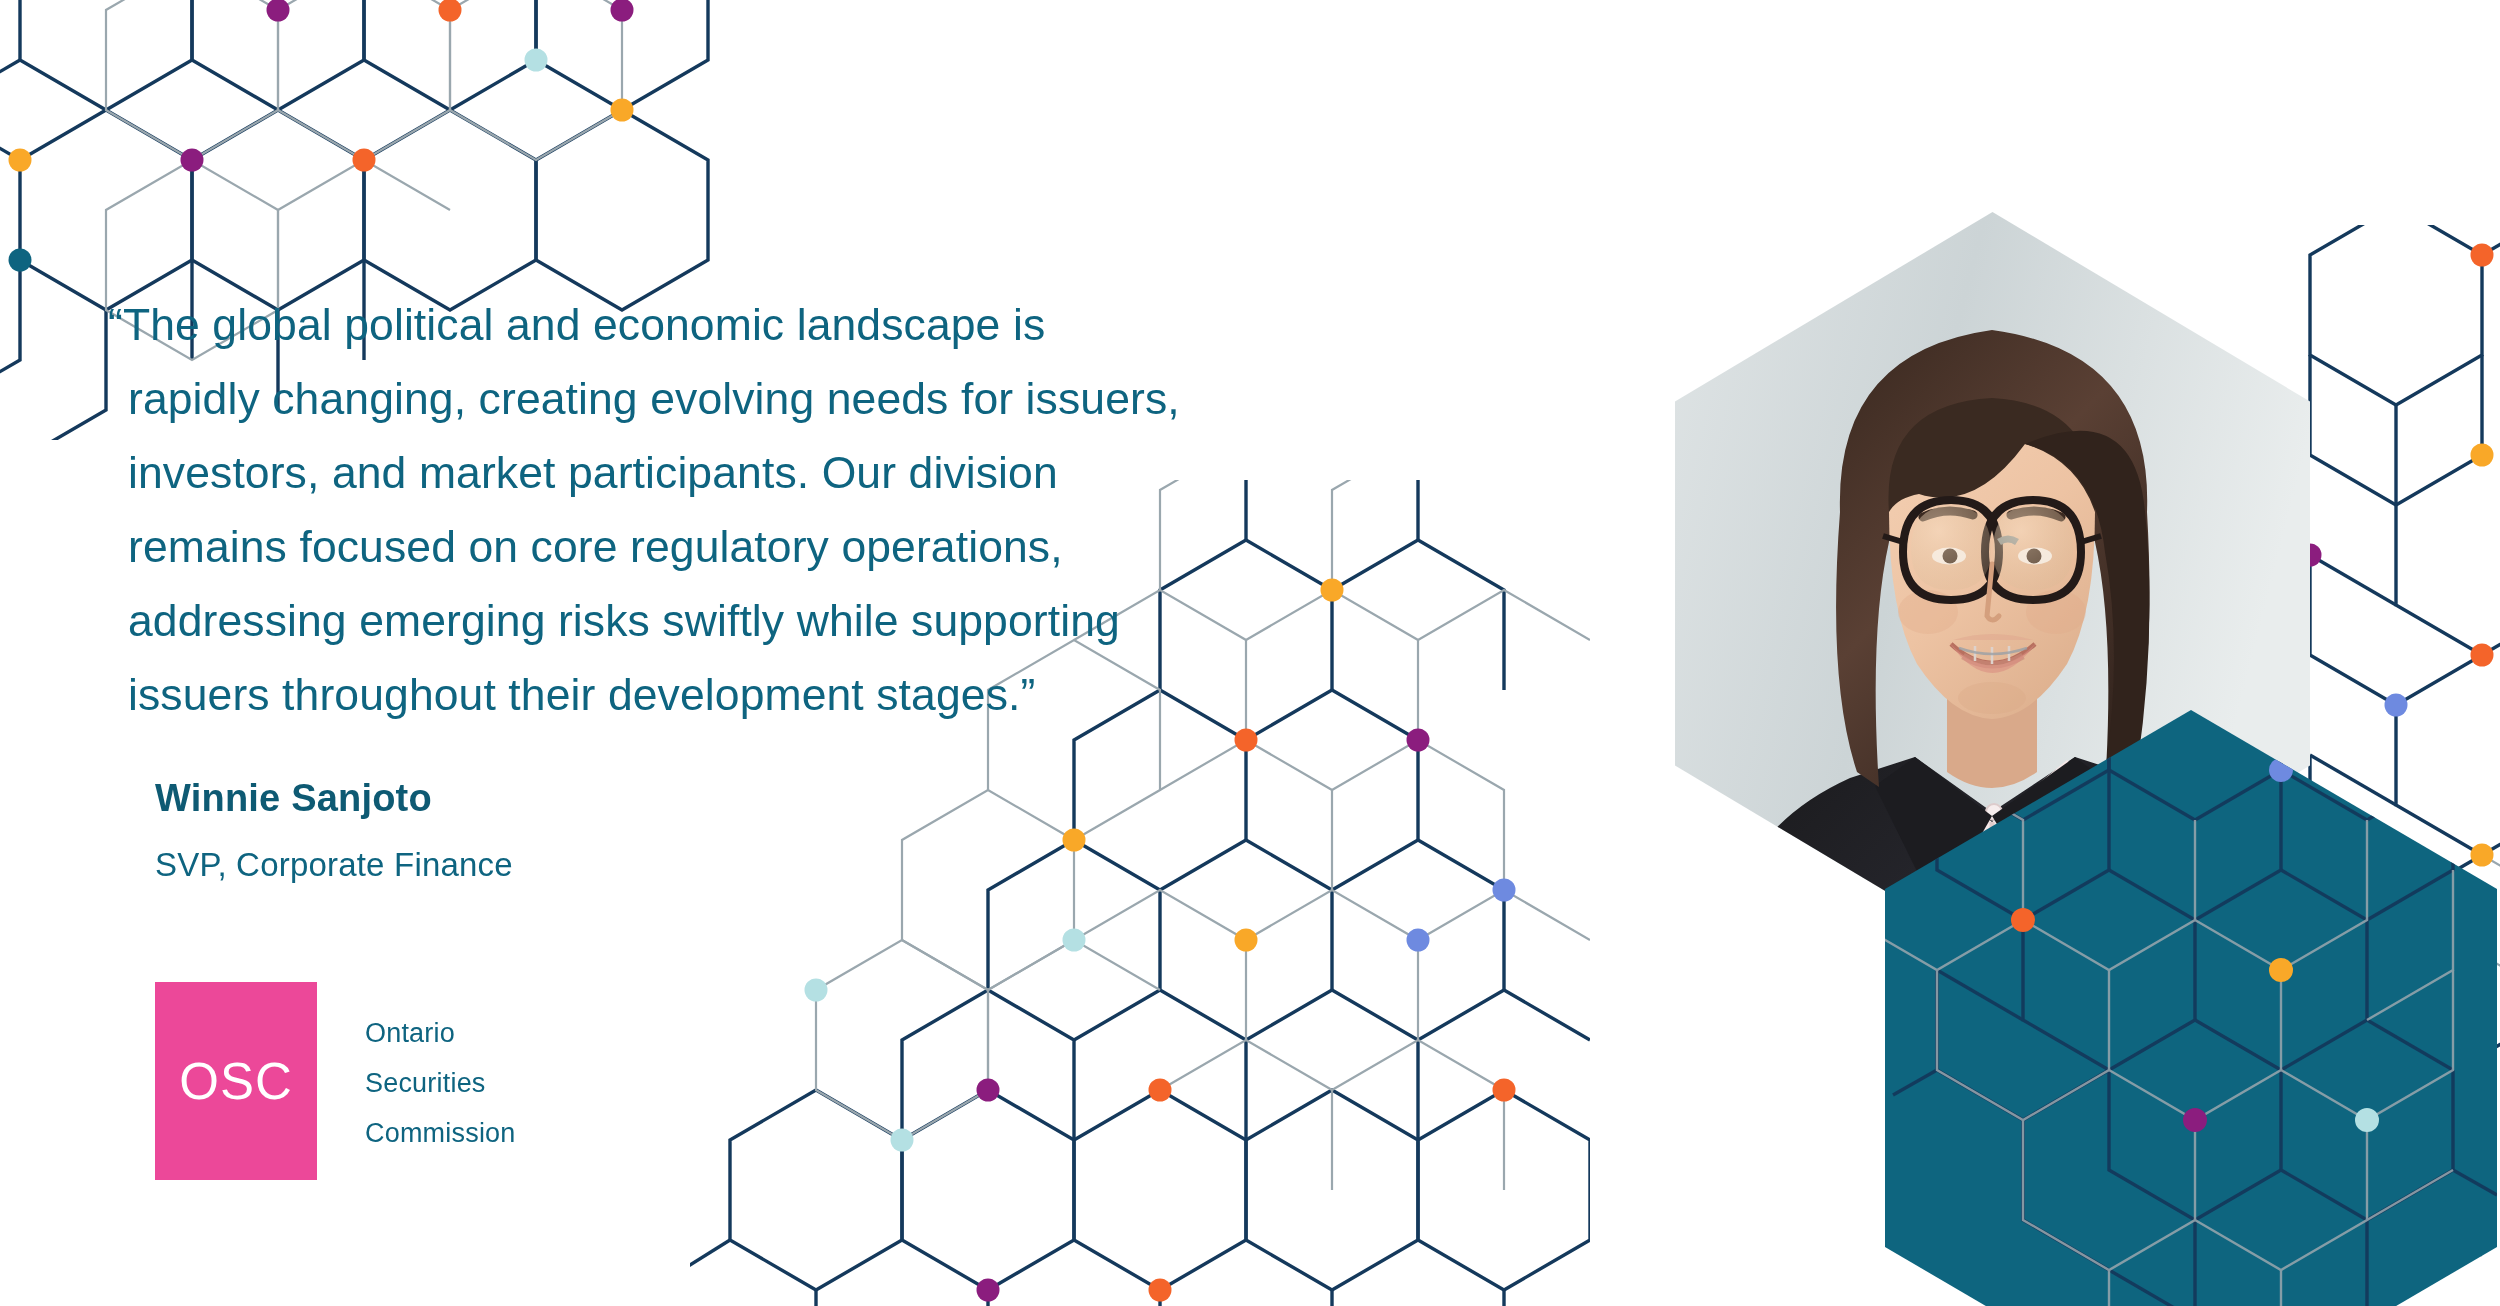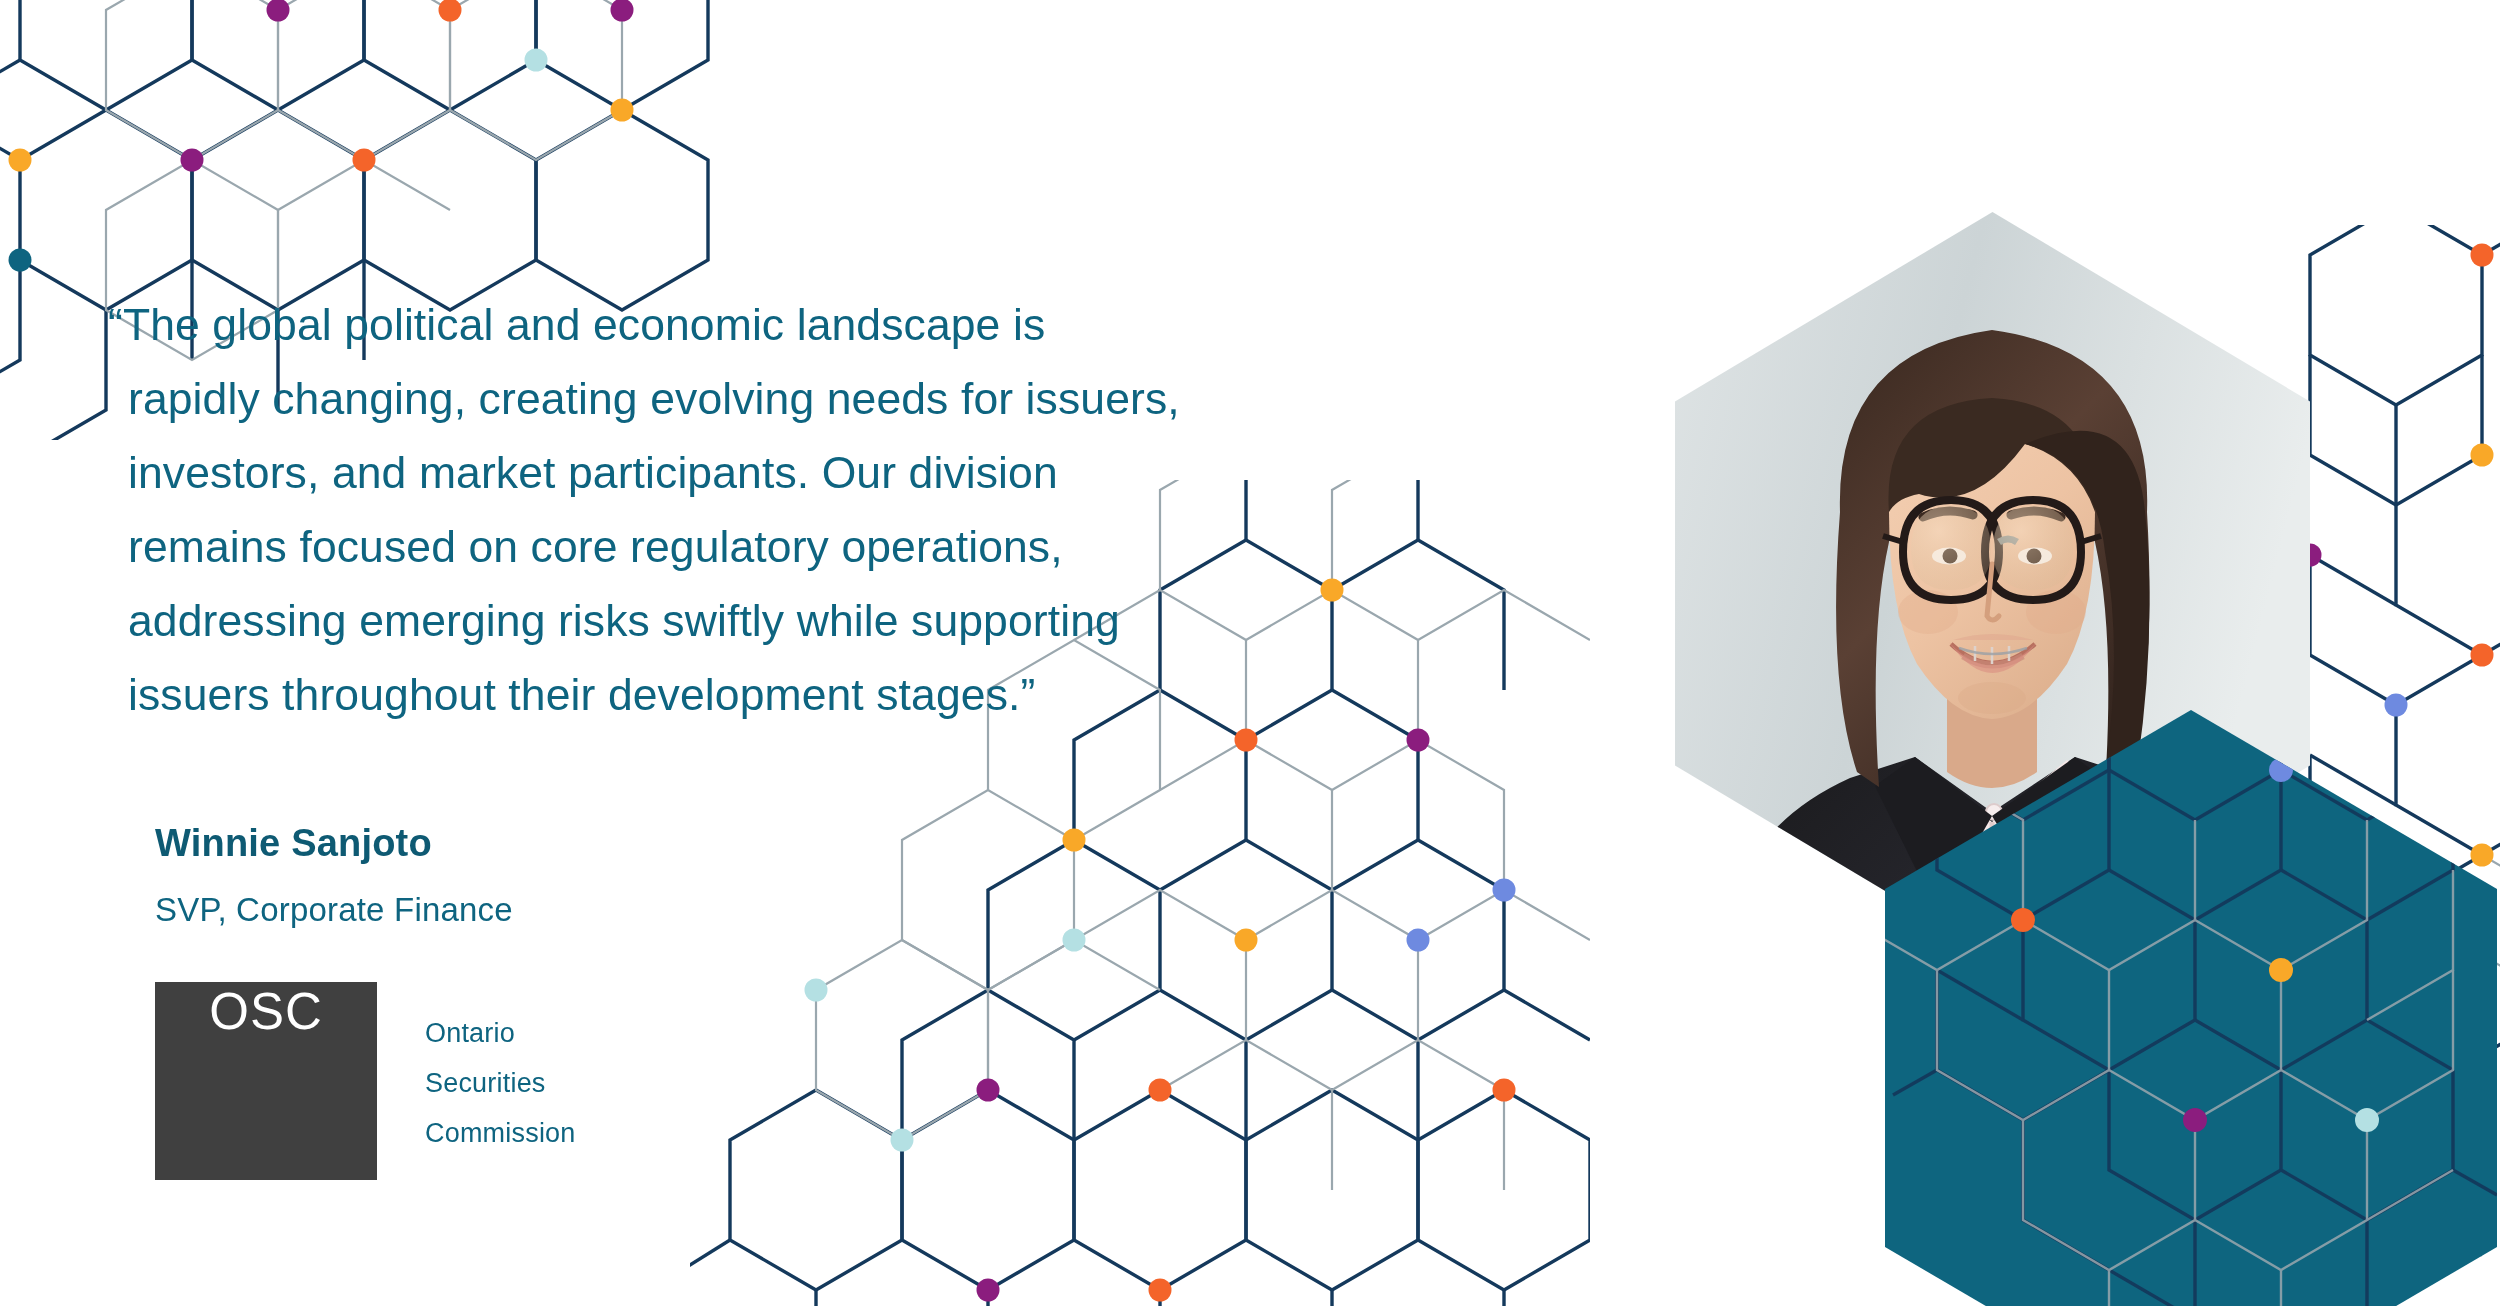--- a/index.html
+++ b/index.html
@@ -40,43 +40,43 @@
   #quote-text {
     color:#0E6480;
     font-size:44.5px;
     line-height:74px;
     font-weight:400;
     letter-spacing:0.1px;
     white-space:pre-line;
     text-indent:-20px;
   }
 
-  #attribution { position:absolute; left:155px; top:775px;margin-top:45px; }
+  #attribution { position:absolute; left:155px; top:775px; }
   #person-name {
     color:#0E5A73;
     font-size:38px;
     font-weight:700;
     letter-spacing:0.2px;
     line-height:46px;
   }
   #person-title {
     color:#0E6480;
     font-size:33px;
     font-weight:400;
     letter-spacing:0.2px;
     line-height:44px;
     margin-top:22px;
   }
 
   
   #logo { position:absolute; left:155px; top:982px; display:flex; align-items:flex-start; }
   #logo-mark {
-    width:222px; height:198px;
-    background:#404040;
-    display:flex; align-items:flex-start; justify-content:center;
+    width:162px; height:198px;
+    background:#ec4899;
+    display:flex; align-items:center; justify-content:center;
     flex:0 0 auto;
   }
   #logo-mark-text {
     color:#ffffff;
     font-size:51px;
     font-weight:400;
     letter-spacing:1px;
   }
   #logo-words {
     margin-left:48px;

